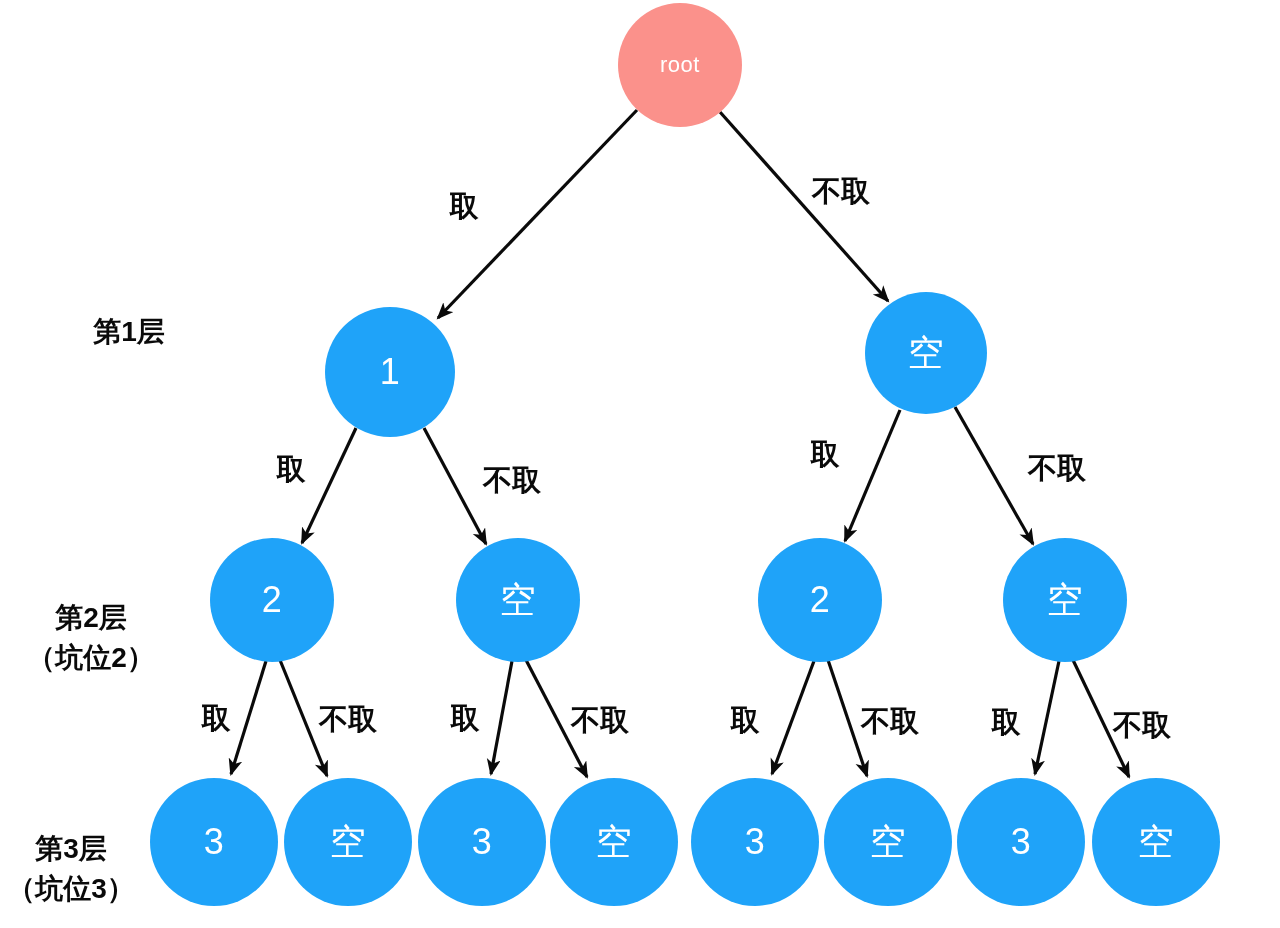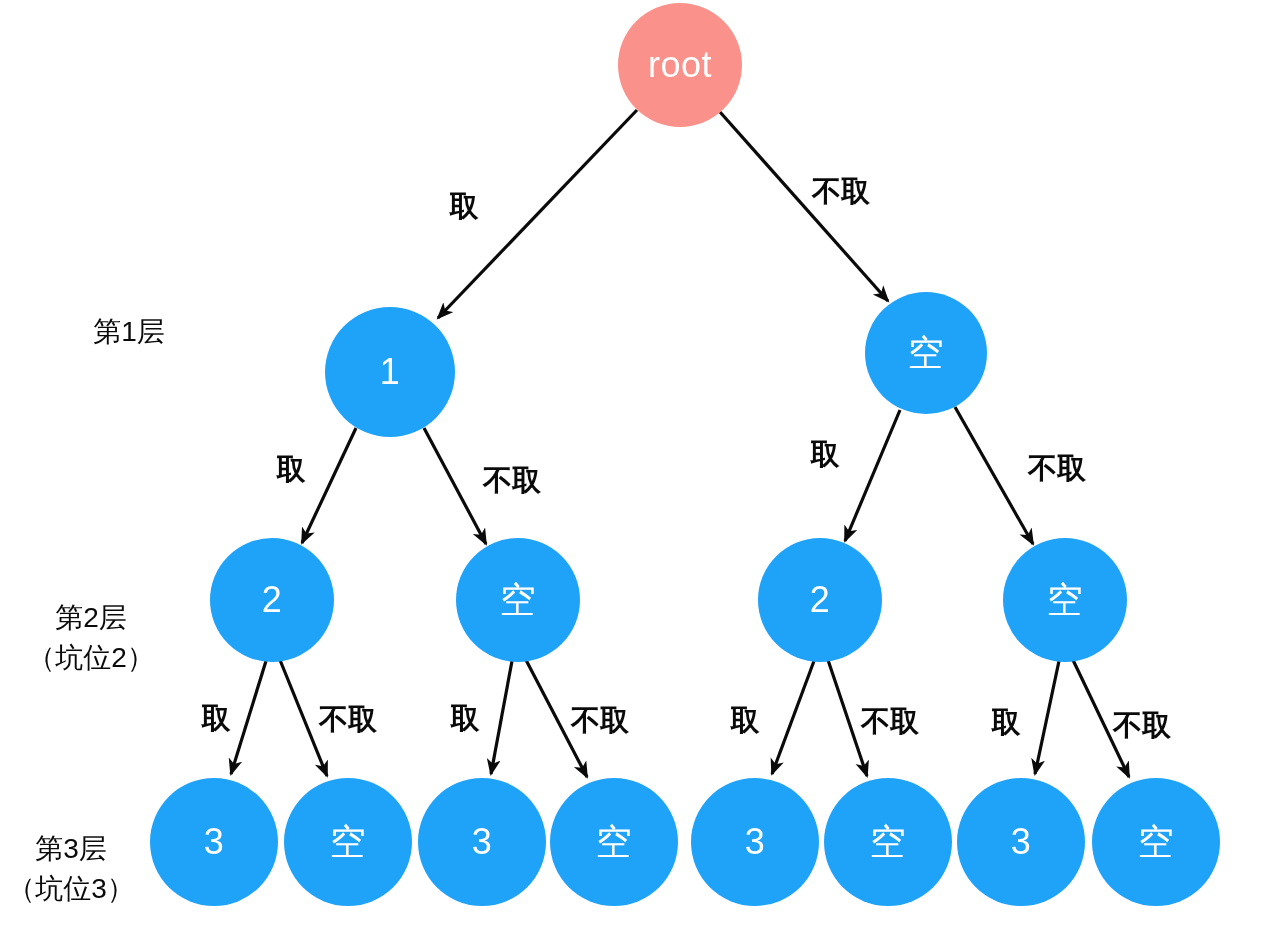--- a/index.html
+++ b/index.html
@@ -11,28 +11,28 @@
   }
   .edges-layer { position:absolute; left:0; top:0; width:1280px; height:928px; }
   .edges-layer line { stroke:var(--arrow,#0a0a0a); stroke-width:3.2; }
   .node {
     position:absolute; border-radius:50%;
     background:var(--node_blue,#1FA3F9); color:var(--node_text,#ffffff);
     display:flex; align-items:center; justify-content:center;
     font-size:36px; font-weight:500; letter-spacing:0.5px;
     user-select:none;
   }
-  .node.root { background:var(--root_pink,#FB918B); font-size:36px; font-weight:400; }
+  .node.root { background:var(--root_pink,#FB918B); font-size:22px; font-weight:400; }
   .edge-label {
     position:absolute; transform:translate(-50%,-50%);
     font-size:29px; font-weight:700; white-space:nowrap; color:var(--label_black,#0a0a0a);
   }
   .level-label {
     position:absolute; width:240px; text-align:center;
-    font-size:28px; font-weight:400; line-height:40px; color:var(--label_black,#0a0a0a);
+    font-size:28px; font-weight:700; line-height:40px; color:var(--label_black,#0a0a0a);
     white-space:nowrap;
   }
 </style>
 </head>
 <body>
 
 <div class="canvas">
 
   <svg class="edges-layer" viewBox="0 0 1280 928" xmlns="http://www.w3.org/2000/svg">
     <defs>

